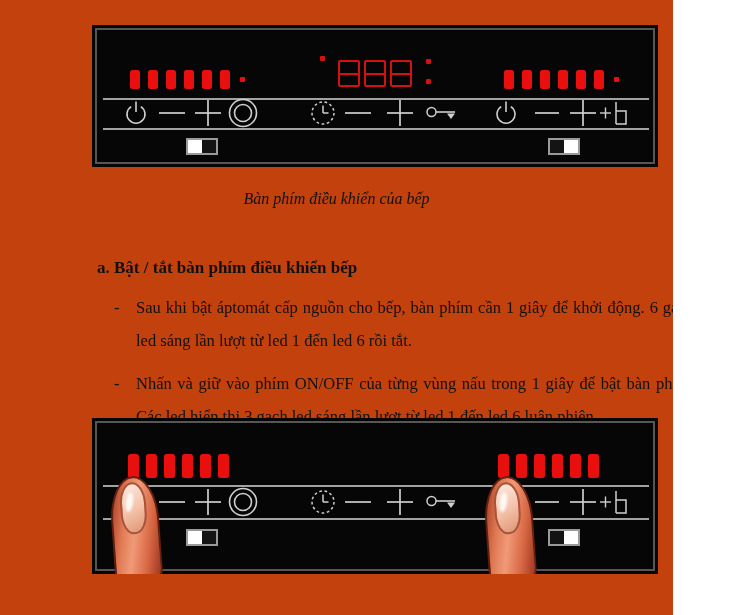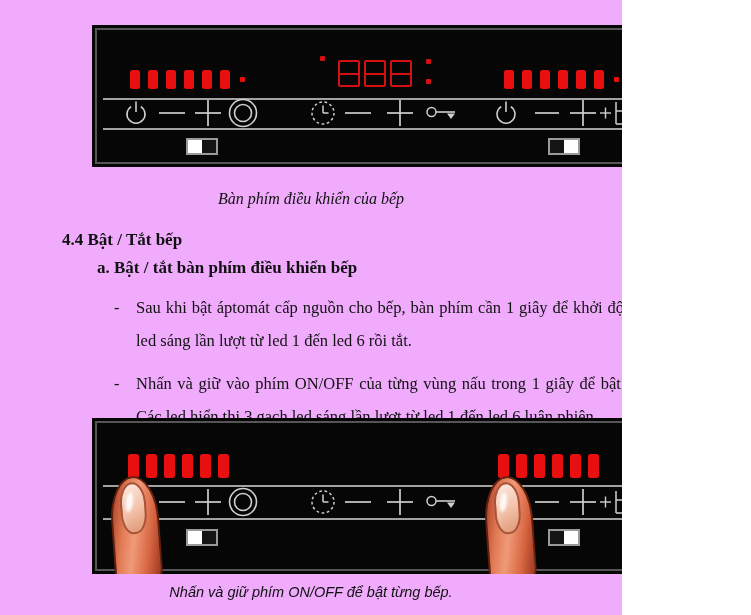--- a/index.html
+++ b/index.html
@@ -1,16 +1,16 @@
 <!DOCTYPE html>
 <html><head>
 <meta charset="utf-8">
 <style>
   html,body{margin:0;padding:0;background:#fff;}
-  .page{position:relative;width:622px;height:615px;background:#f0abfc;overflow:hidden;
+  .page{position:relative;width:673px;height:615px;background:#c2410c;overflow:hidden;
         font-family:"Liberation Serif",serif;color:#111;}
 
   
   .panel{position:absolute;background:#060606;overflow:hidden;}
   .panel-top{left:92px;top:25px;width:566px;height:142px;}
   .panel-bottom{left:92px;top:418px;width:566px;height:156px;}
   .frame{position:absolute;inset:3px;border:2px solid #565656;pointer-events:none;}
 
   .hline{position:absolute;left:11px;width:546px;height:2px;background:#a2a2a2;}
   .p-top .hl1{top:73px}.p-top .hl2{top:103px}
@@ -187,21 +187,20 @@
         <span></span>
       </div>
     <div class="toggle white-right" style="left:456px;top:113px;">
         <span></span>
         <span></span>
       </div>
   </div>
 
   <div class="caption-top">Bàn phím điều khiển của bếp</div>
 
-  <div class="heading">4.4 Bật / Tắt bếp</div>
   <div class="subheading">a. Bật / tắt bàn phím điều khiển bếp</div>
 
   <div class="bullets">
     <div class="bullet">
       <span class="marker">-</span>
       <span class="text">Sau khi bật áptomát cấp nguồn cho bếp, bàn phím cần 1 giây để khởi động. 6 gạch led sáng lần lượt từ led 1 đến led 6 rồi tắt.</span>
     </div>
     <div class="bullet">
       <span class="marker">-</span>
       <span class="text">Nhấn và giữ vào phím ON/OFF của từng vùng nấu trong 1 giây để bật bàn phím. Các led hiển thị 3 gạch led sáng lần lượt từ led 1 đến led 6 luân phiên.</span>
@@ -316,15 +315,14 @@
     <div class="finger" style="left:20px;top:58px;">
       <div class="finger-body"></div>
       <div class="finger-nail"></div>
     </div>
     <div class="finger" style="left:394px;top:58px;">
       <div class="finger-body"></div>
       <div class="finger-nail"></div>
     </div>
   </div>
 
-  <div class="caption-bottom">Nhấn và giữ phím ON/OFF để bật từng bếp.</div>
 
 </div>
 
 </body></html>

